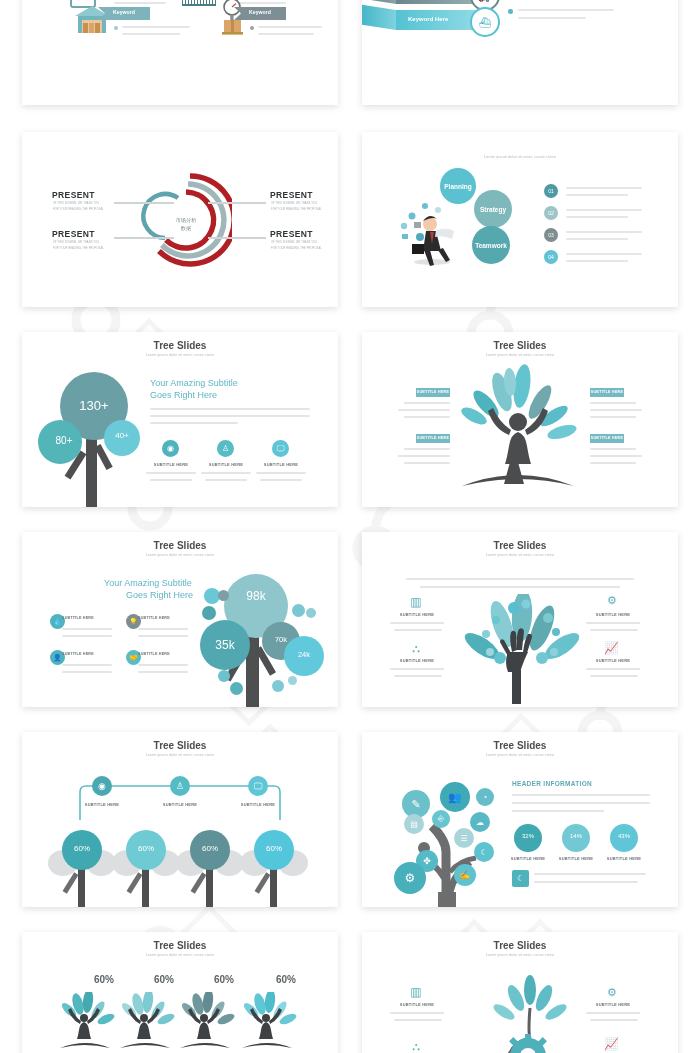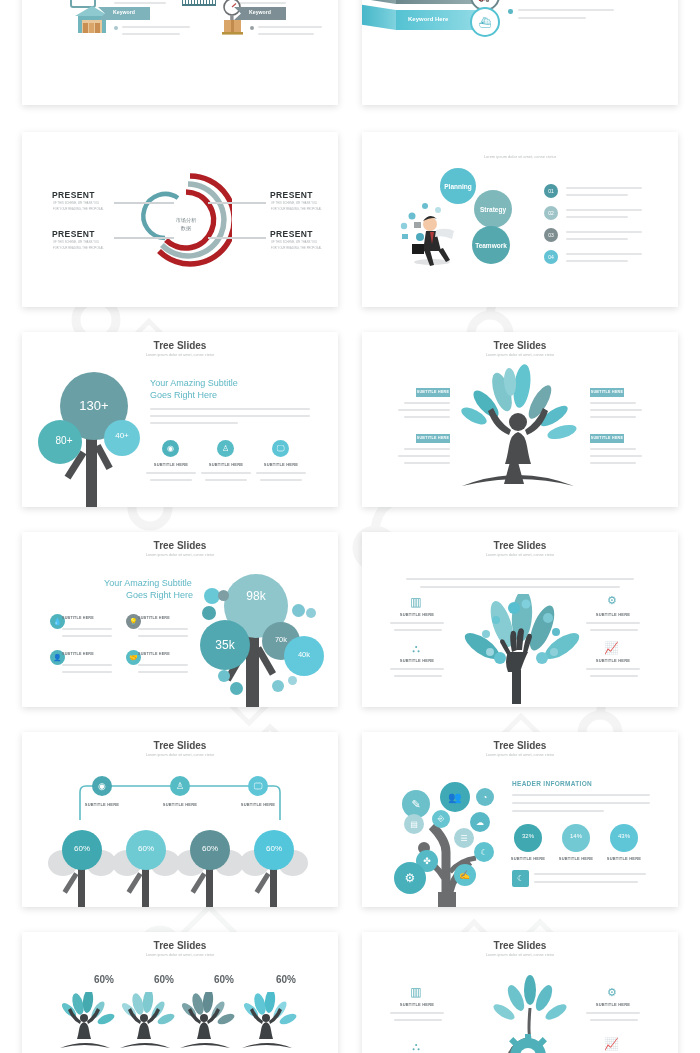--- a/index.html
+++ b/index.html
@@ -395,21 +395,21 @@
       <div class="trunk" style="left:210px;top:118px;width:7px;height:32px;transform:rotate(30deg);"></div>
       <div class="trunk" style="left:240px;top:114px;width:7px;height:30px;transform:rotate(-30deg);"></div>
 
       <div class="circ" style="left:202px;top:42px;width:64px;height:64px;background:#8ec6cc;"></div>
       <div class="num" style="left:202px;top:57px;width:64px;font-size:12px;">98k</div>
       <div class="circ" style="left:178px;top:88px;width:50px;height:50px;background:#51a8b0;"></div>
       <div class="num" style="left:178px;top:106px;width:50px;font-size:12px;">35k</div>
       <div class="circ" style="left:240px;top:90px;width:38px;height:38px;background:#6d9ea4;"></div>
       <div class="num" style="left:240px;top:103px;width:38px;font-size:7.5px;">70k</div>
       <div class="circ" style="left:262px;top:104px;width:40px;height:40px;background:#62c9dc;"></div>
-      <div class="num" style="left:262px;top:118px;width:40px;font-size:7.5px;">40k</div>
+      <div class="num" style="left:262px;top:118px;width:40px;font-size:7.5px;">24k</div>
       <div class="circ" style="left:182px;top:56px;width:16px;height:16px;background:#68c8d6;"></div>
       <div class="circ" style="left:196px;top:58px;width:11px;height:11px;background:#7f9ea4;"></div>
       <div class="circ" style="left:180px;top:74px;width:14px;height:14px;background:#4fa6ae;"></div>
       <div class="circ" style="left:270px;top:72px;width:13px;height:13px;background:#7cc5d2;"></div>
       <div class="circ" style="left:284px;top:76px;width:10px;height:10px;background:#8fced8;"></div>
       <div class="circ" style="left:196px;top:138px;width:12px;height:12px;background:#6cc1cc;"></div>
       <div class="circ" style="left:208px;top:150px;width:13px;height:13px;background:#58b2bb;"></div>
       <div class="circ" style="left:250px;top:148px;width:12px;height:12px;background:#7fc9d4;"></div>
       <div class="circ" style="left:266px;top:144px;width:9px;height:9px;background:#9ed4dd;"></div>
 

